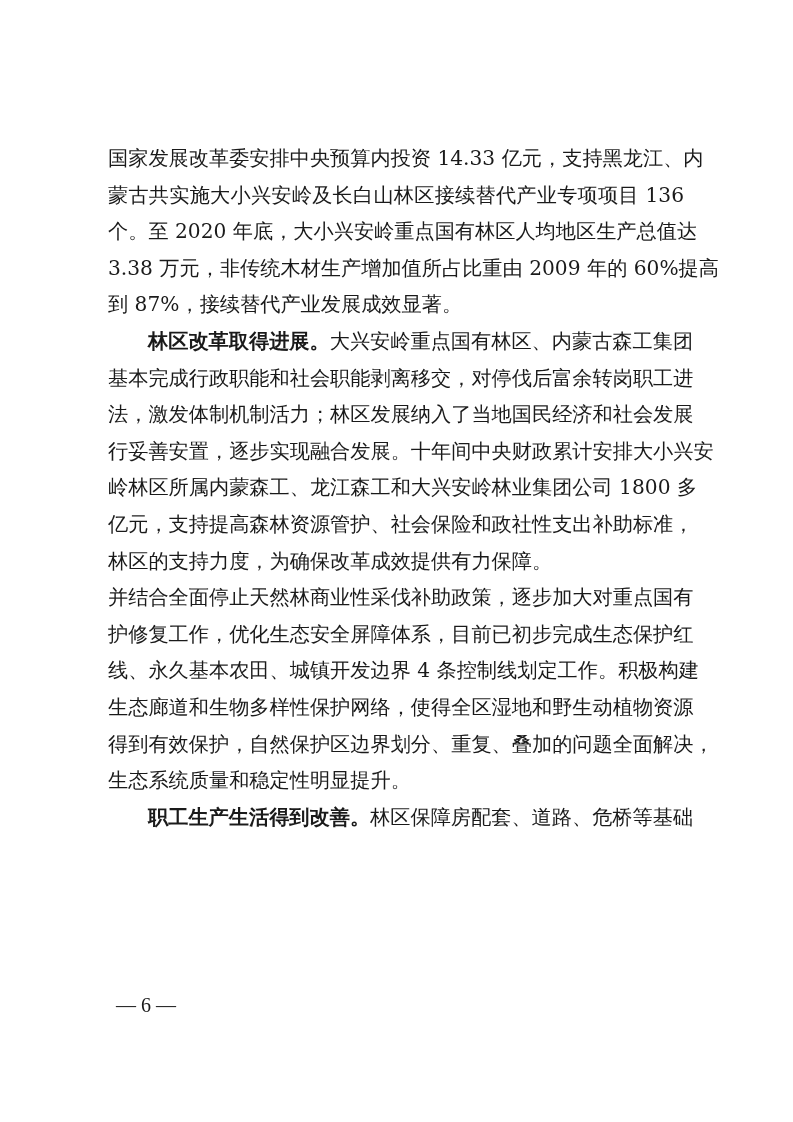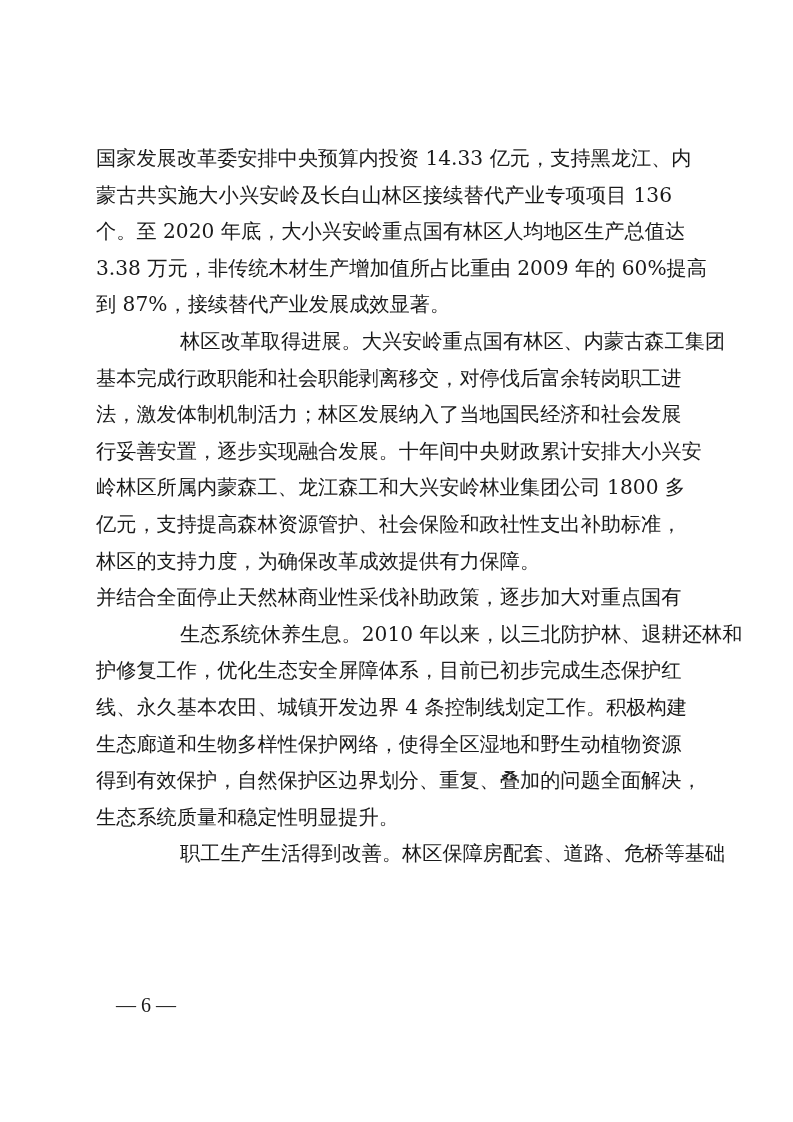--- a/index.html
+++ b/index.html
@@ -10,42 +10,41 @@
     body {
       width: 793px;
       height: 1122px;
       position: relative;
       overflow: hidden;
       font-family: "DejaVu Serif", "Liberation Serif", serif;
       color: #1a1a1a;
     }
     .page {
       position: absolute;
-      left: 96px;
+      left: 108px;
       top: 140px;
       width: 576px;
     }
     .line {
       height: 36.6px;
       line-height: 36.6px;
       font-size: 20.2px;
       white-space: nowrap;
       text-align: justify;
       text-align-last: justify;
       letter-spacing: 0px;
     }
     .line.last {
       text-align-last: left;
     }
     .line.indent {
       padding-left: 40px;
     }
     .bold {
-      font-weight: normal;
-      margin-left: 44px;
+      font-weight: bold;
     }
     .page-number {
       position: absolute;
       left: 116px;
       top: 994px;
       font-size: 20px;
       font-family: "Liberation Serif", serif;
       color: #1a1a1a;
       white-space: pre;
     }
@@ -68,21 +67,20 @@
     <div class="line">基本完成行政职能和社会职能剥离移交，对停伐后富余转岗职工进</div>
     <div class="line">法，激发体制机制活力；林区发展纳入了当地国民经济和社会发展</div>
     <div class="line">行妥善安置，逐步实现融合发展。十年间中央财政累计安排大小兴安</div>
     <div class="line">岭林区所属内蒙森工、龙江森工和大兴安岭林业集团公司 1800 多</div>
     <div class="line">亿元，支持提高森林资源管护、社会保险和政社性支出补助标准，</div>
     <div class="line last">林区的支持力度，为确保改革成效提供有力保障。</div>
     <div class="line">并结合全面停止天然林商业性采伐补助政策，逐步加大对重点国有</div>
   </div>
 
   <div>
-    <div class="line indent"><span class="bold">生态系统休养生息。</span><span>2010 年以来，以三北防护林、退耕还林和</span></div>
     <div class="line">护修复工作，优化生态安全屏障体系，目前已初步完成生态保护红</div>
     <div class="line">线、永久基本农田、城镇开发边界 4 条控制线划定工作。积极构建</div>
     <div class="line">生态廊道和生物多样性保护网络，使得全区湿地和野生动植物资源</div>
     <div class="line">得到有效保护，自然保护区边界划分、重复、叠加的问题全面解决，</div>
     <div class="line last">生态系统质量和稳定性明显提升。</div>
   </div>
 
   <div>
     <div class="line indent"><span class="bold">职工生产生活得到改善。</span><span>林区保障房配套、道路、危桥等基础</span></div>
   </div>

